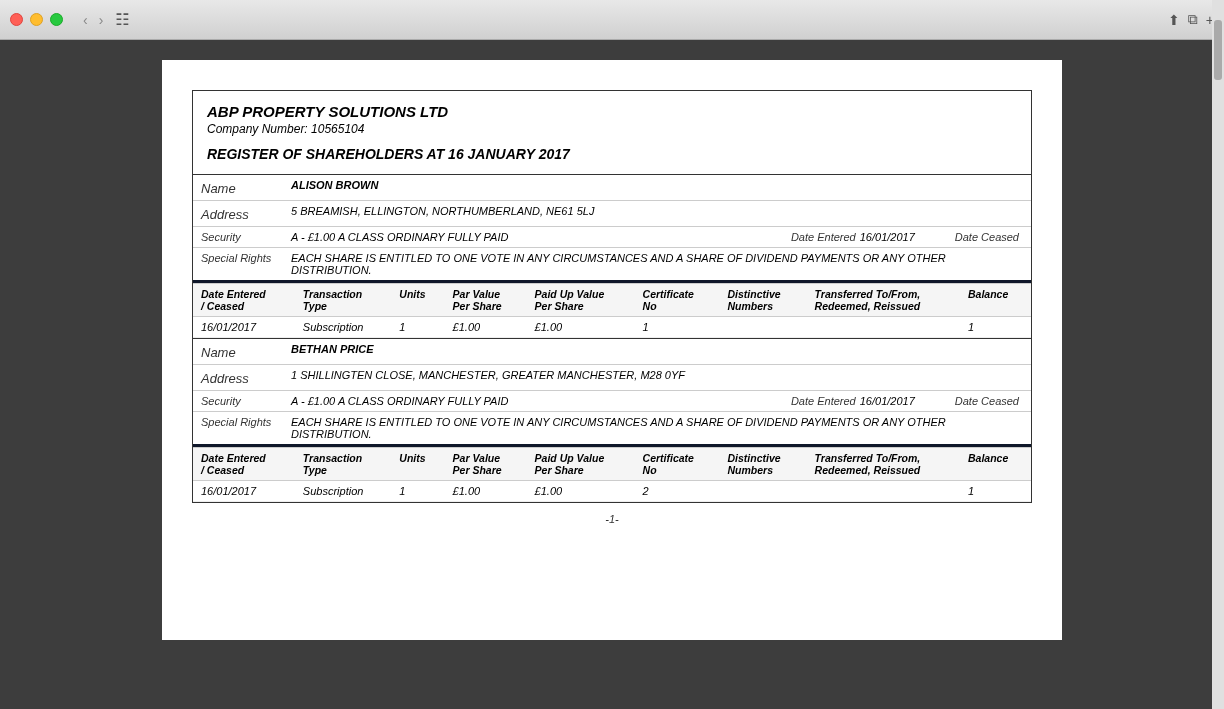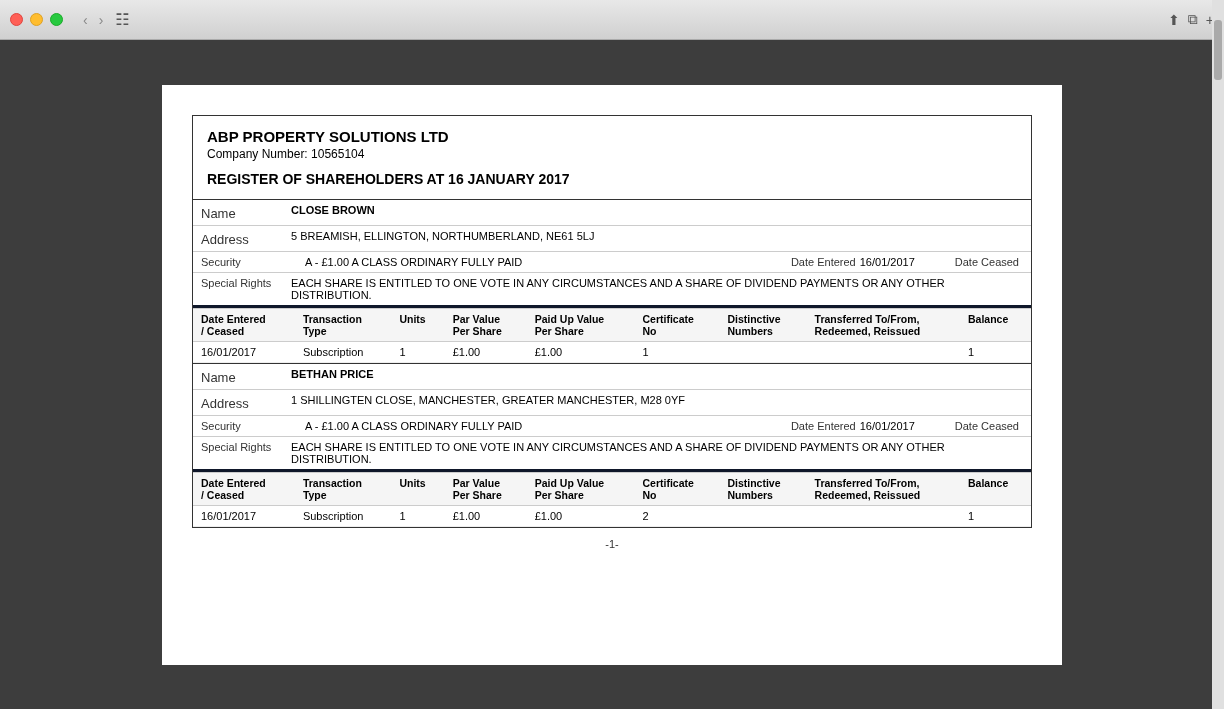--- a/index.html
+++ b/index.html
@@ -103,21 +103,22 @@
       cursor: pointer;
     }
 
     
     .page-area {
       background: #3d3d3d;
       padding: 20px;
       min-height: calc(709px - 40px);
       display: flex;
       justify-content: center;
-      align-items: center;
+      align-items: flex-start;
+      font-style: italic;
     }
 
     
     .document {
       background: white;
       width: 900px;
       min-height: 580px;
       padding: 30px 30px 20px 30px;
       position: relative;
     }
@@ -183,21 +184,20 @@
     .row-value.bold {
       font-weight: bold;
     }
 
     
     .security-row {
       display: flex;
       align-items: center;
       padding: 4px 8px;
       border-bottom: 1px solid #ccc;
-      gap: 14px;
     }
 
     .security-label {
       font-size: 11px;
       color: #333;
       width: 90px;
       flex-shrink: 0;
     }
 
     .security-value {
@@ -336,21 +336,21 @@
         <span>Company Number:</span>
         <span>10565104</span>
       </div>
       <div class="doc-register-title">REGISTER OF SHAREHOLDERS AT 16 JANUARY 2017</div>
     </div>
 
     <div class="shareholder-section">
 
       <div class="row">
         <span class="row-label">Name</span>
-        <span class="row-value bold">CLOSE BROWN</span>
+        <span class="row-value bold">ALISON BROWN</span>
       </div>
 
       <div class="row">
         <span class="row-label">Address</span>
         <span class="row-value">5 BREAMISH, ELLINGTON, NORTHUMBERLAND, NE61 5LJ</span>
       </div>
 
       <div class="security-row">
         <span class="security-label">Security</span>
         <span class="security-value">A - £1.00 A CLASS ORDINARY FULLY PAID</span>

